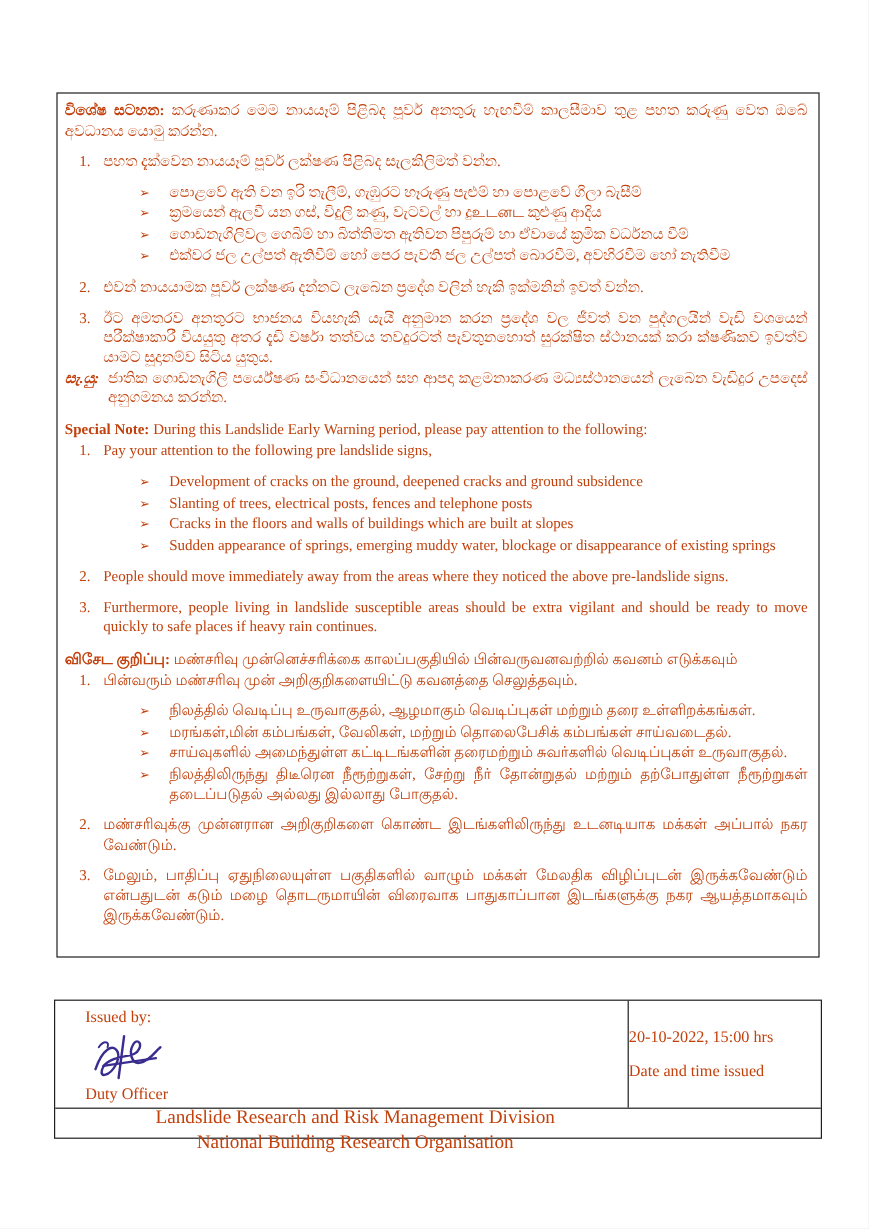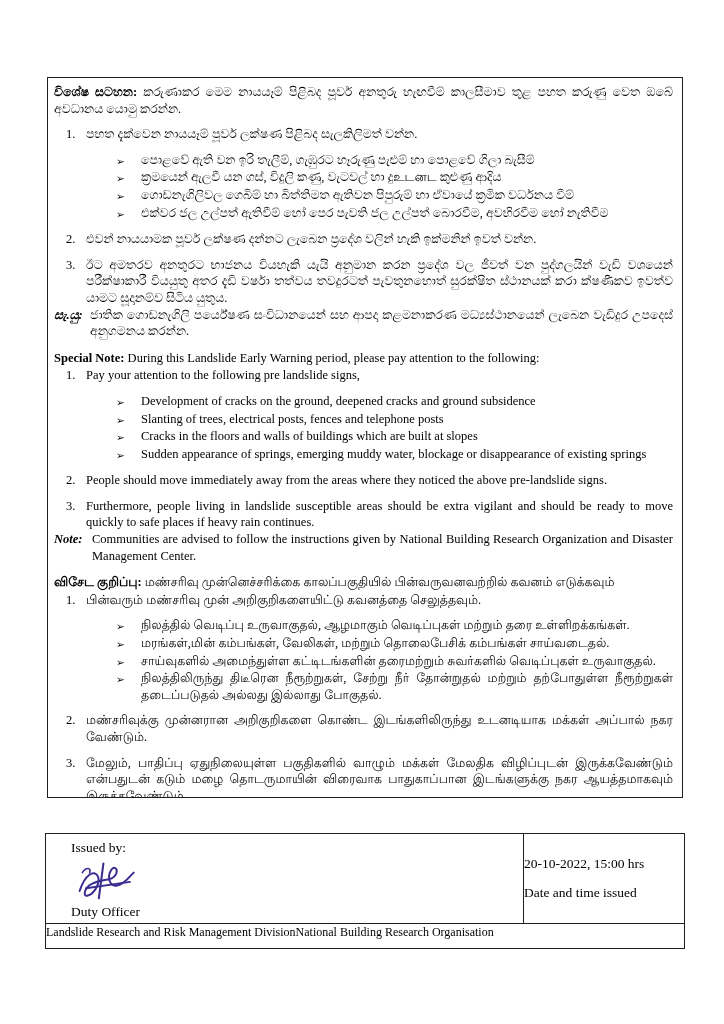--- a/index.html
+++ b/index.html
@@ -1,18 +1,18 @@
 <!DOCTYPE html>
 <html><head>
 <meta charset="utf-8">
 <style>
   html,body{margin:0;padding:0;background:#e8e8e8;}
   .page{
     width:724px;height:1024px;background:#ffffff;position:relative;
-    font-family:"Liberation Serif","DejaVu Serif",serif;color:#000000;
+    font-family:"Liberation Serif","DejaVu Serif",serif;color:#c2410c;
     margin:0 auto;overflow:hidden;
   }
   
   .main-box{
     position:absolute;left:47px;top:77px;width:636px;height:721px;
     border:1.6px solid #1f1f1f;box-sizing:border-box;
     padding:6px 9px 0 6px;font-size:12.5px;line-height:16.6px;
     overflow:hidden;
   }
   .lead{margin:0;text-align:justify;}
@@ -43,22 +43,22 @@
   .sig{display:block;}
   .sig-issued{margin:1px 0 0 4px;}
   .sig-approved{margin:0 auto;}
   .frole{margin-top:1px;}
   .fdate{
     width:160px;flex-shrink:0;border-left:1.6px solid #1f1f1f;
     display:flex;flex-direction:column;align-items:flex-start;justify-content:center;
     gap:13px;font-size:13.5px;
   }
   .frow2{
-    height:37px;display:flex;flex-direction:row;justify-content:flex-start;
-    text-align:center;font-size:12px;line-height:16px;
+    height:37px;display:flex;flex-direction:column;justify-content:space-between;
+    text-align:center;font-size:16px;line-height:16px;
     box-sizing:border-box;padding-right:138px;
   }
 </style>
 </head>
 <body>
 
 <div class="page">
 
   <div class="main-box">
 
@@ -124,24 +124,20 @@
             <span class="btext">Sudden appearance of springs, emerging muddy water, blockage or disappearance of existing springs</span>
           </div>
       </div>
       <div class="num-item">
         <span class="num">2.</span>
         <span class="itext">People should move immediately away from the areas where they noticed the above pre-landslide signs.</span>
       </div>
       <div class="num-item">
         <span class="num">3.</span>
         <span class="itext">Furthermore, people living in landslide susceptible areas should be extra vigilant and should be ready to move quickly to safe places if heavy rain continues.</span>
-      </div>
-      <div class="note en-note">
-        <span class="note-label">Note:</span>
-        <span class="note-text">Communities are advised to follow the instructions given by National Building Research Organization and Disaster Management Center.</span>
       </div>
     </section>
 
     <section class="sec">
       <p class="lead"><span class="lead-label">விசேட குறிப்பு:</span> <span>மண்சரிவு முன்னெச்சரிக்கை காலப்பகுதியில் பின்வருவனவற்றில் கவனம் எடுக்கவும்</span></p>
       <div class="num-item" style="margin-top:1px;">
         <span class="num">1.</span>
         <span class="itext">பின்வரும் மண்சரிவு முன் அறிகுறிகளையிட்டு கவனத்தை செலுத்தவும்.</span>
       </div>
       <div class="blist">

